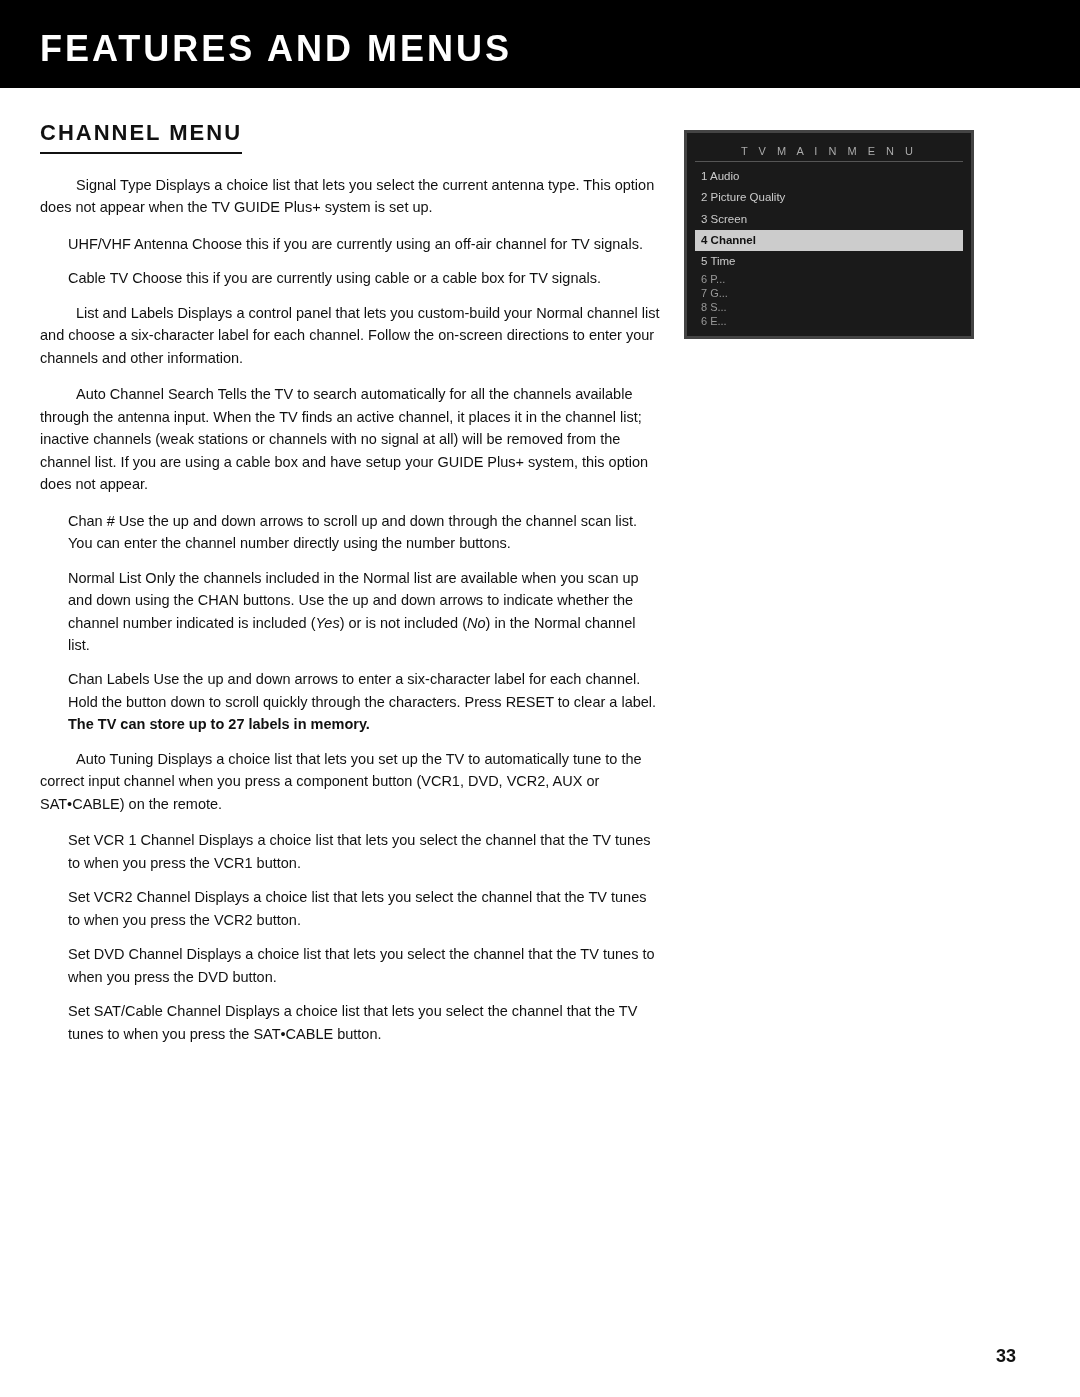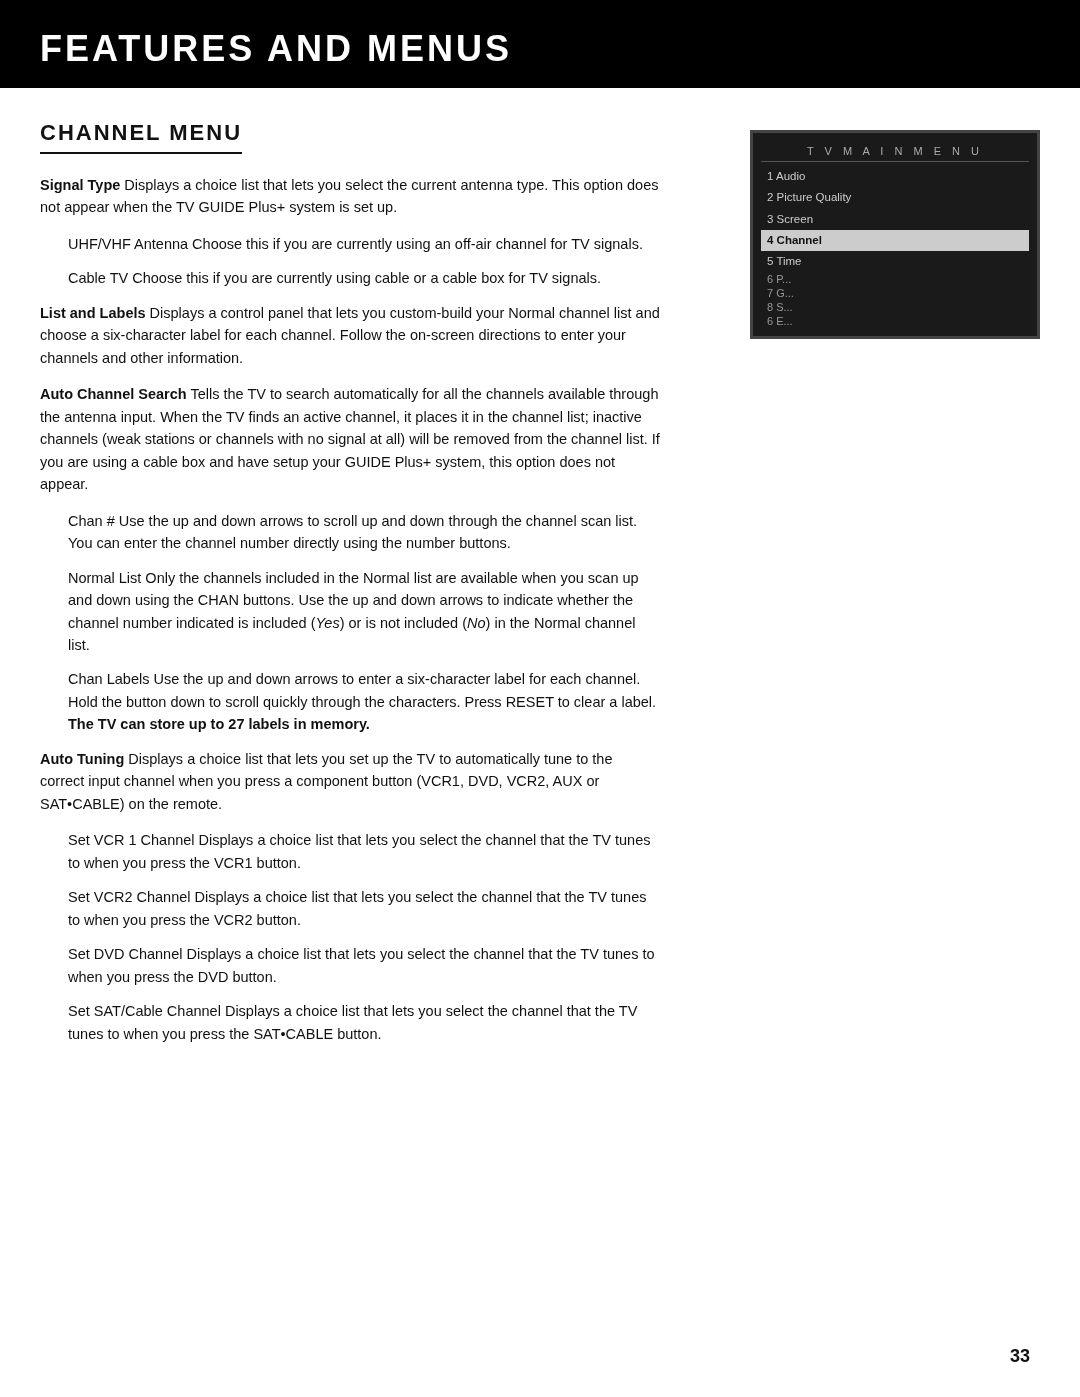--- a/index.html
+++ b/index.html
@@ -28,22 +28,21 @@
       letter-spacing: 3px;
       text-transform: uppercase;
       font-family: Arial Black, Arial, sans-serif;
     }
 
     
     .content-wrapper {
       display: flex;
       flex-direction: row;
       padding: 0 40px;
-      gap: 30px;
-      justify-content: space-between;
+      gap: 24px;
     }
 
     
     .left-column {
       flex: 1;
       max-width: 620px;
     }
 
     
     .right-column {
@@ -66,39 +65,40 @@
     }
 
     
     .para-block {
       margin-bottom: 14px;
       line-height: 1.55;
       font-size: 14.5px;
     }
 
     .para-block .term {
-      font-weight: bold;
+      font-weight: normal;
+      margin-left: 36px;
     }
 
     .indent-block {
       margin-left: 28px;
       margin-bottom: 12px;
       line-height: 1.55;
       font-size: 14.5px;
     }
 
     .bold-line {
       font-weight: bold;
     }
 
     
     .page-number {
       position: absolute;
       bottom: 30px;
-      right: 50px;
+      right: 64px;
       font-size: 18px;
       font-weight: bold;
     }
 
     
     .tv-menu-container {
       background: #1a1a1a;
       border: 3px solid #444;
       padding: 8px;
       font-family: Liberation Sans, sans-serif;

